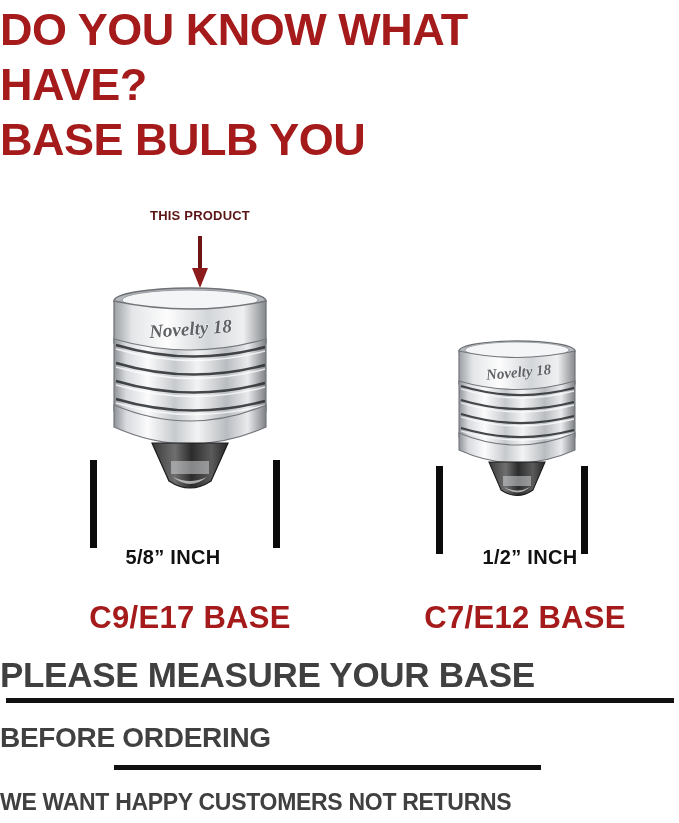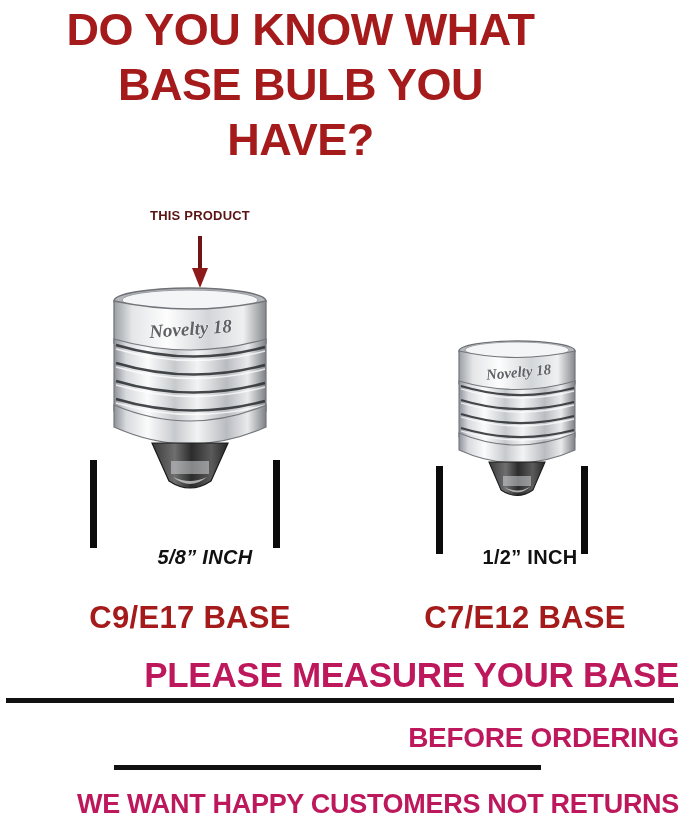--- a/index.html
+++ b/index.html
@@ -16,27 +16,25 @@
     background: #ffffff;
     -webkit-font-smoothing: antialiased;
   }
 
   
   #headline {
     position: absolute;
     top: 2px;
     left: 0;
     width: 561px;
-    text-align: center;
     color: #A51B1B;
     font-weight: bold;
     font-size: 45px;
     line-height: 55px;
     letter-spacing: -0.5px;
-    margin-left: 20px;
   }
   #headline .hl-line { display: block; white-space: nowrap; }
 
   
   #callout-label {
     position: absolute;
     left: 110px;
     top: 208px;
     width: 180px;
     text-align: center;
@@ -87,44 +85,44 @@
     font-size: 31px;
     letter-spacing: 0.3px;
     white-space: nowrap;
   }
 
   
   .bottom-line {
     position: absolute;
     left: 0;
     width: 679px;
-    text-align: right;
-    color: #be185d;
+    text-align: left;
+    color: #404040;
     font-weight: bold;
     white-space: nowrap;
   }
   #msg-measure { top: 655px; font-size: 35px; letter-spacing: -0.3px; }
   #msg-ordering { top: 722px; font-size: 28px; letter-spacing: -0.3px; }
-  #msg-returns  { top: 789px; font-size: 27px; letter-spacing: -0.3px; }
+  #msg-returns  { top: 789px; font-size: 23px; letter-spacing: -0.3px; }
 
   .rule {
     position: absolute;
     background: #111111;
     height: 5px;
   }
   #rule-measure  { left: 6px;   top: 698px; width: 668px; }
   #rule-ordering { left: 114px; top: 765px; width: 427px; }
 </style>
 </head>
 <body>
 
 <div id="headline">
   <span class="hl-line">DO YOU KNOW WHAT</span>
+  <span class="hl-line">HAVE?</span>
   <span class="hl-line">BASE BULB YOU</span>
-  <span class="hl-line">HAVE?</span>
 </div>
 
 <div id="callout-label">THIS PRODUCT</div>
 
 <svg id="callout-arrow" viewBox="0 0 24 52">
   <rect x="10" y="0" width="4" height="34" fill="#6E1414"></rect>
   <polygon points="4,32 20,32 12,52" fill="#8E1B1B"></polygon>
 </svg>
 
 <div class="bulb-figure" id="bulb-left" style="left:95px; top:285px; width:190px; height:235px;">
@@ -184,21 +182,21 @@
     <rect x="76" y="176" width="38" height="13" fill="#cfd2d5" opacity="0.55"></rect>
     <path d="M78,192 Q95,206 112,192 Q95,200 78,192 Z" fill="#dfe1e3" opacity="0.7"></path>
 
     <text x="96" y="50" font-family="'Liberation Serif', serif" font-size="19" font-style="italic" font-weight="bold" text-anchor="middle" fill="#5f6266" stroke="#ffffff" stroke-width="0.7" paint-order="stroke" transform="rotate(-4 96 50)">Novelty 18</text>
   </svg>
 
   <div class="tick" style="left:-5px;  top:175px; height:88px;"></div>
   <div class="tick" style="left:178px; top:175px; height:88px;"></div>
 </div>
 
-<div class="dim-label" style="left:50px; top:546px; width:310px;font-style:italic;">5/8” INCH</div>
+<div class="dim-label" style="left:18px; top:546px; width:310px;">5/8” INCH</div>
 <div class="base-label" style="left:20px; top:600px; width:340px;">C9/E17 BASE</div>
 
 <div class="bulb-figure" id="bulb-right" style="left:445px; top:338px; width:145px; height:182px;">
 
   <svg class="bulb-art" width="145" height="182" viewBox="0 0 145 182">
     <defs>
       <linearGradient id="metalR" x1="0" y1="0" x2="1" y2="0">
         <stop offset="0" stop-color="#8e9297"></stop>
         <stop offset="0.08" stop-color="#d8dade"></stop>
         <stop offset="0.22" stop-color="#fbfbfc"></stop>

